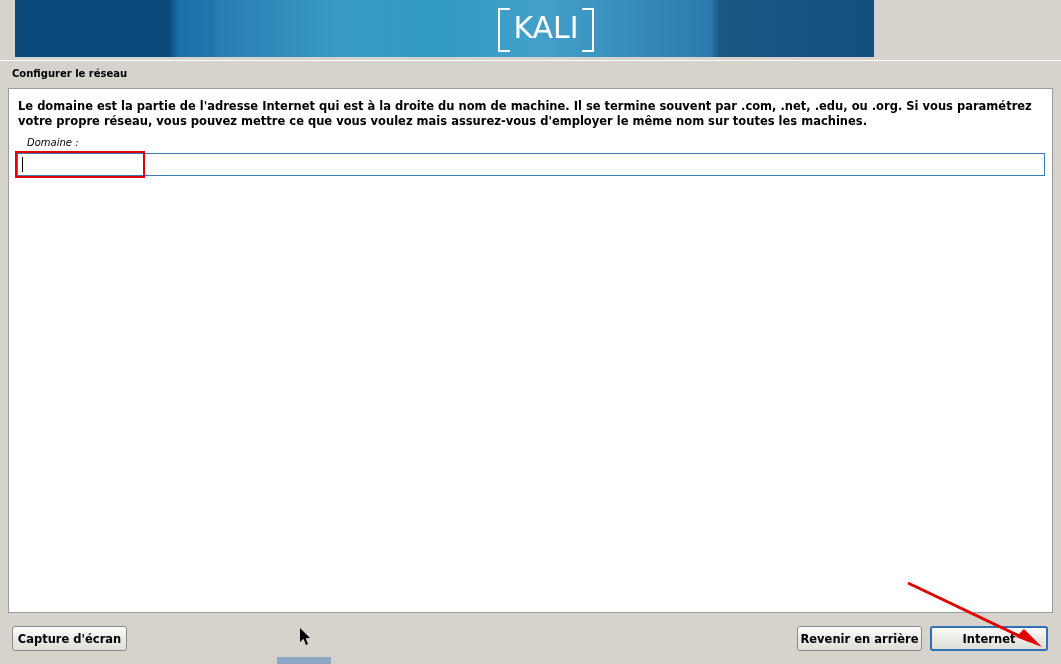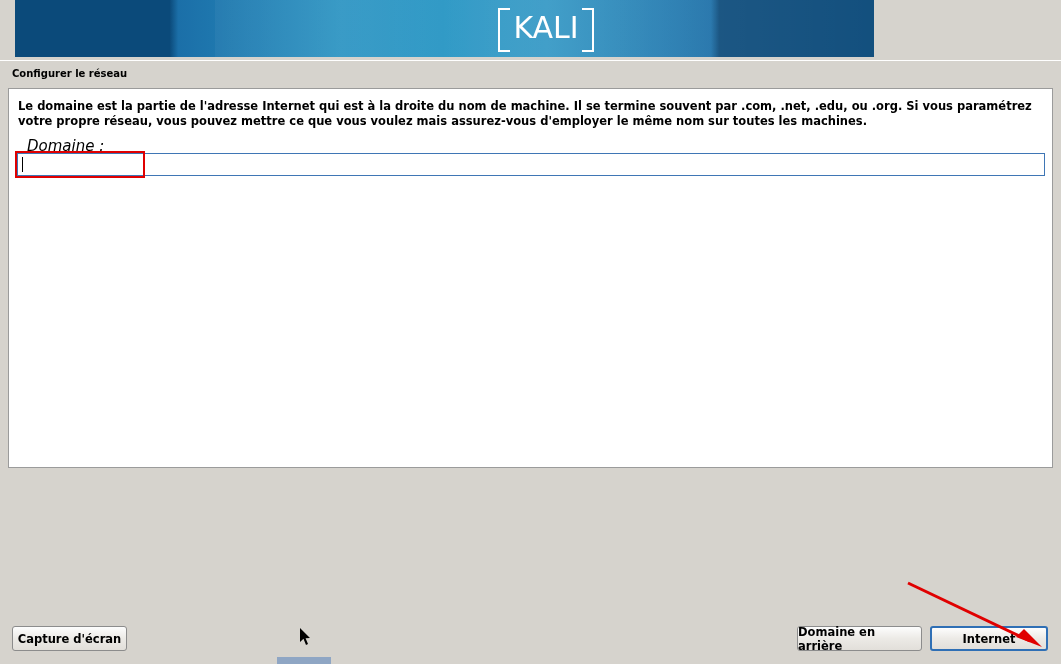--- a/index.html
+++ b/index.html
@@ -76,38 +76,38 @@
     left: 0; top: 60px;
     width: 1061px; height: 1px;
     background: #ffffff;
   }
 
   
   .panel {
     position: absolute;
     left: 8px; top: 88px;
     width: 1045px;
-    height: 380px;
+    height: 525px;
     background: #ffffff;
     border: 1px solid #9b9b9b;
     box-sizing: border-box;
   }
   .desc {
     position: absolute;
     left: 9px; top: 10px;
     width: 1026px;
     font-size: 11.5px;
     font-weight: bold;
     line-height: 15px;
     color: #000;
   }
   .field-label {
     position: absolute;
     left: 18px; top: 48px;
-    font-size: 15px;
+    font-size: 10px;
     font-style: italic;
     color: #000;
   }
   .domain-input {
     position: absolute;
     left: 8px; top: 64px;
     width: 1028px;
     height: 23px;
     box-sizing: border-box;
     border: 1px solid #3f76b5;
@@ -202,21 +202,21 @@
 
 <div class="panel">
   <div class="desc">Le domaine est la partie de l'adresse Internet qui est à la droite du nom de machine. Il se termine souvent par .com, .net, .edu, ou .org. Si vous paramétrez votre propre réseau, vous pouvez mettre ce que vous voulez mais assurez-vous d'employer le même nom sur toutes les machines.</div>
   <div class="field-label">Domaine :</div>
   <input class="domain-input" type="text" value="" style="">
   <div class="caret"></div>
   <div class="highlight-box"></div>
 </div>
 
 <div class="btn btn-screenshot">Capture d'écran</div>
-<div class="btn btn-back">Domaine en arrière</div>
+<div class="btn btn-back">Revenir en arrière</div>
 <div class="btn btn-continue">Internet</div>
 
 <svg class="mouse-cursor" viewBox="0 0 12 18">
   <polygon points="0,0 0,14 3.5,10.8 6,17 8,16 5.6,10.2 10,10" fill="#000000"></polygon>
 </svg>
 
 <svg class="annot-arrow" viewBox="0 0 170 80">
   <line x1="18" y1="8" x2="140" y2="66" stroke="#e00000" stroke-width="3"></line>
   <polygon points="152,72 126,62 134,54" fill="#e00000"></polygon>
 </svg>

